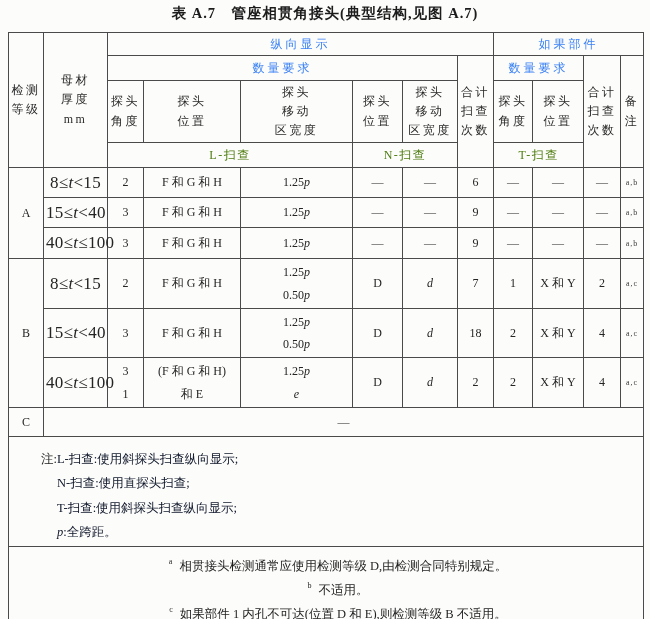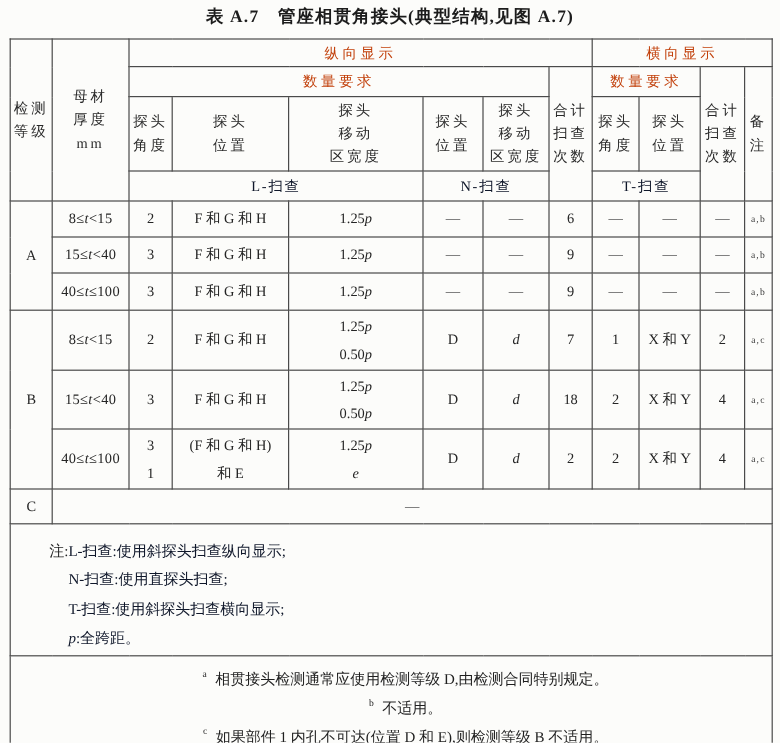--- a/index.html
+++ b/index.html
@@ -28,28 +28,28 @@
   }
   td {
     border: 1px solid #4a4a4a;
     text-align: center;
     vertical-align: middle;
     font-size: 12px;
     padding: 1px 2px;
     color: #242424;
   }
   .hd { letter-spacing: 2.5px; white-space: pre-line; line-height: 1.6; color: #2a2a2a; }
-  .hd-single { letter-spacing: 3px; color: #c2410c; }
-  .scan-lbl { letter-spacing: 1.5px; color: #0f172a; }
+  .hd-single { letter-spacing: 3px; color: #3b82f6; }
+  .scan-lbl { letter-spacing: 1.5px; color: #4d7c0f; }
   .v { font-style: italic; font-family: "Liberation Serif", "DejaVu Serif", serif; }
   .dash { color: #4f4f4f; }
   .remark-cell { font-size: 8px; letter-spacing: 1px; color: #3a3a3a; padding: 0; margin-left: 45px; }
   .two-line { line-height: 1.85; }
   .wline { line-height: 1.85; }
-  .thick-cell { font-size: 12px; letter-spacing: 0.3px; white-space: nowrap; }
+  .thick-cell { font-size: 17px; letter-spacing: 0.3px; white-space: nowrap; }
   tr.rh1 { height: 23px; } tr.rh2 { height: 25px; } tr.rh3 { height: 62px; } tr.rh4 { height: 25px; }
   tr.ra { height: 30px; } tr.ra3 { height: 31px; }
   tr.rb { height: 50px; } tr.rb2 { height: 49px; }
   tr.rc { height: 29px; }
   tr.rnotes { height: 94px; } tr.rfoot { height: 74px; }
   .notes-cell, .foot-cell { text-align: left; vertical-align: top; }
   .noteblock { display: flex; padding: 9px 6px 0 30px; font-size: 12.5px; line-height: 1.95; }
   .notelabel { flex: 0 0 auto; color: #1f1f1f; }
   .notelines { flex: 1; color: #0f172a; }
   .footblock { padding: 10px 6px 0 30px; font-size: 12.5px; color: #1f1f1f; }
@@ -78,21 +78,21 @@
   </colgroup>
 
   <tbody>
       <tr class="rh1">
     <td rowspan="4" class="hd">检测
 等级</td>
     <td rowspan="4" class="hd">母材
 厚度
 mm</td>
     <td colspan="6" class="hd-single">纵向显示</td>
-    <td colspan="4" class="hd-single">横向显示</td>
+    <td colspan="4" class="hd-single">如果部件</td>
   </tr>
 
   <tr class="rh2">
     <td colspan="5" class="hd-single">数量要求</td>
     <td rowspan="3" class="hd">合计
 扫查
 次数</td>
     <td colspan="2" class="hd-single">数量要求</td>
     <td rowspan="3" class="hd">合计
 扫查
@@ -228,21 +228,21 @@
     <td colspan="11" class="dash">—</td>
   </tr>
 
   <tr class="rnotes">
     <td colspan="12" class="notes-cell">
       <div class="noteblock">
         <span class="notelabel">注:</span>
         <div class="notelines">
           <div><i class="v"></i><span>L-扫查:使用斜探头扫查纵向显示;</span></div>
           <div><i class="v"></i><span>N-扫查:使用直探头扫查;</span></div>
-          <div><i class="v"></i><span>T-扫查:使用斜探头扫查横向显示;</span></div>
+          <div><i class="v"></i><span>T-扫查:使用斜探头扫查纵向显示;</span></div>
           <div><i class="v">p</i><span>:全跨距。</span></div>
         </div>
       </div>
     </td>
   </tr>
 
   <tr class="rfoot">
     <td colspan="12" class="foot-cell">
       <div class="footblock">
         <div class="footline"><sup class="fm">a</sup><span>相贯接头检测通常应使用检测等级 D,由检测合同特别规定。</span></div>

